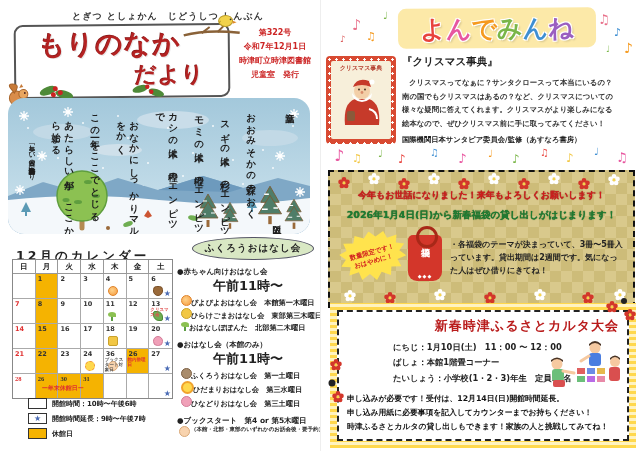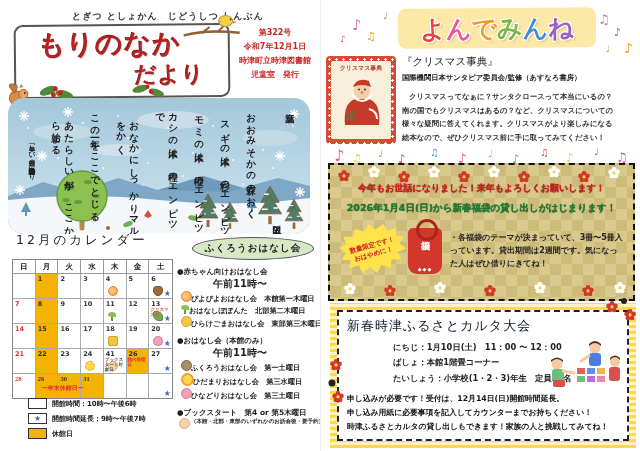--- a/index.html
+++ b/index.html
@@ -26,21 +26,21 @@
   #poem{position:absolute;left:0;top:0;width:100%;height:100%;
     writing-mode:vertical-rl;text-orientation:upright;
     padding:8px 14px 0 0;box-sizing:border-box;
     font-size:9.5px;color:#1d1d1d;font-weight:bold;letter-spacing:1px;}
   .poem-col{margin-left:13px;}
   .poem-label{font-size:9px;}
   .poem-author{margin-top:112px;font-size:9px;}
   .poem-source{font-size:6.5px;margin-top:34px;letter-spacing:0;}
 
   
-  #calendar-title{left:16px;top:232px;font-size:12.5px;font-weight:normal;color:#222;letter-spacing:3px;}
+  #calendar-title{left:16px;top:248px;font-size:12.5px;font-weight:bold;color:#222;letter-spacing:3px;}
   #calendar{left:12px;top:259px;width:159px;border:1.3px solid #888;background:#fff;}
   #cal-head{display:grid;grid-template-columns:repeat(7,1fr);}
   .cal-h{height:13px;border-right:1px solid #999;border-bottom:1px solid #999;
     font-size:7.5px;font-weight:bold;color:#222;display:flex;align-items:center;justify-content:center;}
   .cal-h:last-child{border-right:none;}
   #cal-cells{display:grid;grid-template-columns:repeat(7,1fr);}
   .cal-cell{position:relative;height:24px;border-right:1px solid #aaa;border-bottom:1px solid #aaa;background:#fff;}
   .cal-cell:nth-child(7n){border-right:none;}
   .cal-cell:nth-child(n+29){border-bottom:none;font-family:Liberation Serif, serif;}
   .cal-cell.closed{background:#f5b301;}
@@ -71,47 +71,47 @@
   .legend-swatch.closed{background:#f5b301;}
   .legend-swatch .sw-star{font-size:8px;color:#4a6bb5;line-height:1;}
 
   
   #events{left:177px;top:237px;width:152px;color:#222;}
   #events-oval{width:120px;height:21px;margin:0 auto;border:1.6px solid #556;border-radius:50%;
     background:#d9e8c4;display:flex;align-items:center;justify-content:center;
     font-size:9.5px;font-weight:bold;letter-spacing:1px;}
   .ev-group{margin-top:7px;}
   .ev-heading{font-size:7.5px;font-weight:bold;}
-  .ev-sub{font-size:10px;font-weight:bold;padding-left:36px;position:relative;}
+  .ev-sub{font-size:13px;font-weight:bold;padding-left:36px;position:relative;}
   .ev-sub.small{font-size:5.5px;padding-left:14px;}
   .ev-item{display:flex;align-items:center;margin-top:2px;font-size:7.2px;font-weight:bold;}
   .ev-icon{position:relative;flex:none;width:9px;height:9px;border-radius:50%;margin-right:3px;}
   .ev-sub .ev-icon{position:absolute;left:2px;top:0;}
 
   
   #banner{left:398px;top:8px;width:198px;height:40px;background:#fce9a8;border-radius:8px;
     display:flex;align-items:center;justify-content:center;transform:rotate(-.5deg);}
   .banner-ch{font-size:25px;font-weight:bold;letter-spacing:0;
     text-shadow:1px 1px 0 #fff,-1px 1px 0 #fff,1px -1px 0 #fff,-1px -1px 0 #fff,2px 2px 2px rgba(0,0,0,.15);}
   .note{position:absolute;font-weight:bold;}
 
   #book-cover{left:326px;top:56px;width:70px;height:88px;background:#d84a32;border-radius:4px;
     background-image:radial-gradient(#fff 1px,transparent 1.3px);background-size:7px 7px;
     padding:5px;box-sizing:border-box;}
   #book-cover-inner{width:100%;height:100%;background:#f7efda;border-radius:2px;overflow:hidden;text-align:center;}
   #cover-title{font-size:6px;font-weight:bold;color:#b33a2a;margin-top:3px;letter-spacing:0;}
 
   #book-text{left:402px;top:55px;width:234px;color:#222;}
-  #book-title{font-size:10.5px;font-weight:normal;}
+  #book-title{font-size:10.5px;font-weight:bold;}
   #book-credit{font-size:7.3px;font-weight:bold;margin-top:4px;}
   #book-body{margin-top:7px;font-size:7.4px;font-weight:bold;line-height:1.85;color:#333;}
   #book-body div:first-child{text-indent:7px;}
 
   
-  #fuku-box{left:328px;top:163px;width:307px;height:138px;box-sizing:border-box;
+  #fuku-box{left:328px;top:170px;width:307px;height:138px;box-sizing:border-box;
     border:2px dashed #111;
     background-color:#d9c98c;
     background-image:
       linear-gradient(45deg,#cdbc79 25%,transparent 25%,transparent 75%,#cdbc79 75%),
       linear-gradient(45deg,#cdbc79 25%,transparent 25%,transparent 75%,#cdbc79 75%);
     background-size:22px 22px;background-position:0 0,11px 11px;
     overflow:hidden;}
   #fuku-line1{margin-top:17px;text-align:center;font-size:9px;font-weight:bold;color:#d21f1f;
     text-shadow:0 0 1px #7a0000;}
   #fuku-line2{margin-top:7px;text-align:center;font-size:9.5px;font-weight:bold;color:#1e7d32;
@@ -128,21 +128,21 @@
   #bag-label{position:absolute;left:50%;top:6px;transform:translateX(-50%);
     writing-mode:vertical-rl;text-orientation:upright;color:#fff;font-size:9px;font-weight:bold;line-height:1;}
   #bag-dots{position:absolute;bottom:2px;width:100%;text-align:center;color:#fff;font-size:5px;letter-spacing:1px;}
   #fuku-body{font-size:8px;font-weight:bold;color:#222;line-height:1.6;width:190px;margin-top:8px;}
 
   
   #karuta-box{left:330px;top:303px;width:306px;height:145px;box-sizing:border-box;padding:7px;
     background:repeating-linear-gradient(0deg,#ffd84d 0 3px,#fff3c0 3px 6px);}
   #karuta-inner{width:100%;height:100%;box-sizing:border-box;background:#fff;border:2px dashed #222;
     position:relative;padding:5px 8px;}
-  #karuta-title{text-align:left;font-size:13px;font-weight:normal;color:#0f172a;letter-spacing:1px;}
+  #karuta-title{text-align:right;font-size:13px;font-weight:bold;color:#b91c1c;letter-spacing:1px;}
   #karuta-rows{margin-top:5px;margin-left:46px;font-size:8.3px;font-weight:bold;color:#222;line-height:1.85;}
   #karuta-notes{margin-top:6px;font-size:7.8px;font-weight:bold;color:#111;line-height:1.8;}
 
   .blossom{position:absolute;z-index:3;}
 
   [data-interactable]{cursor:default;}
 </style>
 </head>
 <body>
 
@@ -400,21 +400,21 @@
           <span class="cal-date" data-interactable="false">22</span>
         </div>
         <div class="cal-cell" data-interactable="false">
           <span class="cal-date" data-interactable="false">23</span>
         </div>
         <div class="cal-cell" data-interactable="false">
           <span class="cal-date" data-interactable="false">24</span>
           <span class="cicon ic-sun" data-interactable="false"></span>
         </div>
         <div class="cal-cell" data-interactable="false">
-          <span class="cal-date" data-interactable="false">41</span>
+          <span class="cal-date" data-interactable="false">36</span>
           <span class="cicon ic-baby" data-interactable="false"></span>
           <span class="cal-note" data-interactable="false" style="color: rgb(85, 85, 85);">ブックスタート対象日</span>
         </div>
         <div class="cal-cell closed" data-interactable="false">
           <span class="cal-date" data-interactable="false">26</span>
           <span class="cal-note" data-interactable="false" style="color: rgb(224, 48, 48);">館内整理日</span>
         </div>
         <div class="cal-cell" data-interactable="false">
           <span class="cal-date" data-interactable="false">27</span>
           <span class="cal-star" data-interactable="false">★</span>
@@ -465,26 +465,26 @@
     <div id="events-oval" data-interactable="false">ふくろうおはなし会</div>
     <div id="events-list" data-interactable="false">
         <div class="ev-group" data-interactable="false">
           <div class="ev-heading" data-interactable="false">●赤ちゃん向けおはなし会</div>
           <div class="ev-sub" data-interactable="false">午前11時〜</div>
           <div class="ev-item" data-interactable="false">
             <span class="ev-icon cicon ic-orange-dot" data-interactable="false"></span>
             <span data-interactable="false">ぴよぴよおはなし会　本館第一木曜日</span>
           </div>
           <div class="ev-item" data-interactable="false">
+            <span class="ev-icon cicon ic-yellow-bag" data-interactable="false"></span>
+            <span data-interactable="false">ひらけごまおはなし会　東部第三木曜日</span>
+          </div>
+          <div class="ev-item" data-interactable="false">
             <span class="ev-icon cicon ic-sprout" data-interactable="false"></span>
             <span data-interactable="false">おはなしぽぽんた　北部第二木曜日</span>
-          </div>
-          <div class="ev-item" data-interactable="false">
-            <span class="ev-icon cicon ic-yellow-bag" data-interactable="false"></span>
-            <span data-interactable="false">ひらけごまおはなし会　東部第三木曜日</span>
           </div>
         </div>
         <div class="ev-group" data-interactable="false">
           <div class="ev-heading" data-interactable="false">●おはなし会（本館のみ）</div>
           <div class="ev-sub" data-interactable="false">午前11時〜</div>
           <div class="ev-item" data-interactable="false">
             <span class="ev-icon cicon ic-owl" data-interactable="false"></span>
             <span data-interactable="false">ふくろうおはなし会　第一土曜日</span>
           </div>
           <div class="ev-item" data-interactable="false">
@@ -539,27 +539,27 @@
           <circle cx="30" cy="16.5" r="0.9" fill="#3a2a1a"></circle>
         <circle cx="27" cy="19.5" r="1.4" fill="#d98a6a"></circle>
         <rect x="12" y="38" width="8" height="10" rx="2" fill="#8a5a3a"></rect>
         <path d="M34 36 q8 2 8 10" stroke="#fff" stroke-width="2" fill="none"></path>
       </svg>
     </div>
   </div>
 
   <div class="abs" id="book-text" data-interactable="false">
     <div id="book-title" data-interactable="false">『クリスマス事典』</div>
-    <div id="book-credit" data-interactable="false">国際機関日本サンタピア委員会/監修（あすなろ書房）</div>
     <div id="book-body" data-interactable="false">
         <div data-interactable="false">クリスマスってなぁに？サンタクロースって本当にいるの？</div>
         <div data-interactable="false">南の国でもクリスマスはあるの？など、クリスマスについての</div>
         <div data-interactable="false">様々な疑問に答えてくれます。クリスマスがより楽しみになる</div>
         <div data-interactable="false">絵本なので、ぜひクリスマス前に手に取ってみてください！</div>
       </div>
+    <div id="book-credit" data-interactable="false">国際機関日本サンタピア委員会/監修（あすなろ書房）</div>
   </div>
 
   <span class="note abs" style="left:334px;top:146px;color:#e857a0;font-size:16px;" data-interactable="false">♪</span>
   <span class="note abs" style="left:352px;top:152px;color:#f2c744;font-size:11px;" data-interactable="false">♫</span>
   <span class="note abs" style="left:378px;top:148px;color:#7ab648;font-size:10px;" data-interactable="false">♩</span>
   <span class="note abs" style="left:398px;top:152px;color:#e8433d;font-size:12px;" data-interactable="false">♪</span>
   <span class="note abs" style="left:430px;top:147px;color:#3f8fd2;font-size:10px;" data-interactable="false">♫</span>
   <span class="note abs" style="left:458px;top:151px;color:#e857a0;font-size:13px;" data-interactable="false">♪</span>
   <span class="note abs" style="left:488px;top:148px;color:#f59a1f;font-size:10px;" data-interactable="false">♩</span>
   <span class="note abs" style="left:512px;top:152px;color:#7ab648;font-size:12px;" data-interactable="false">♪</span>

